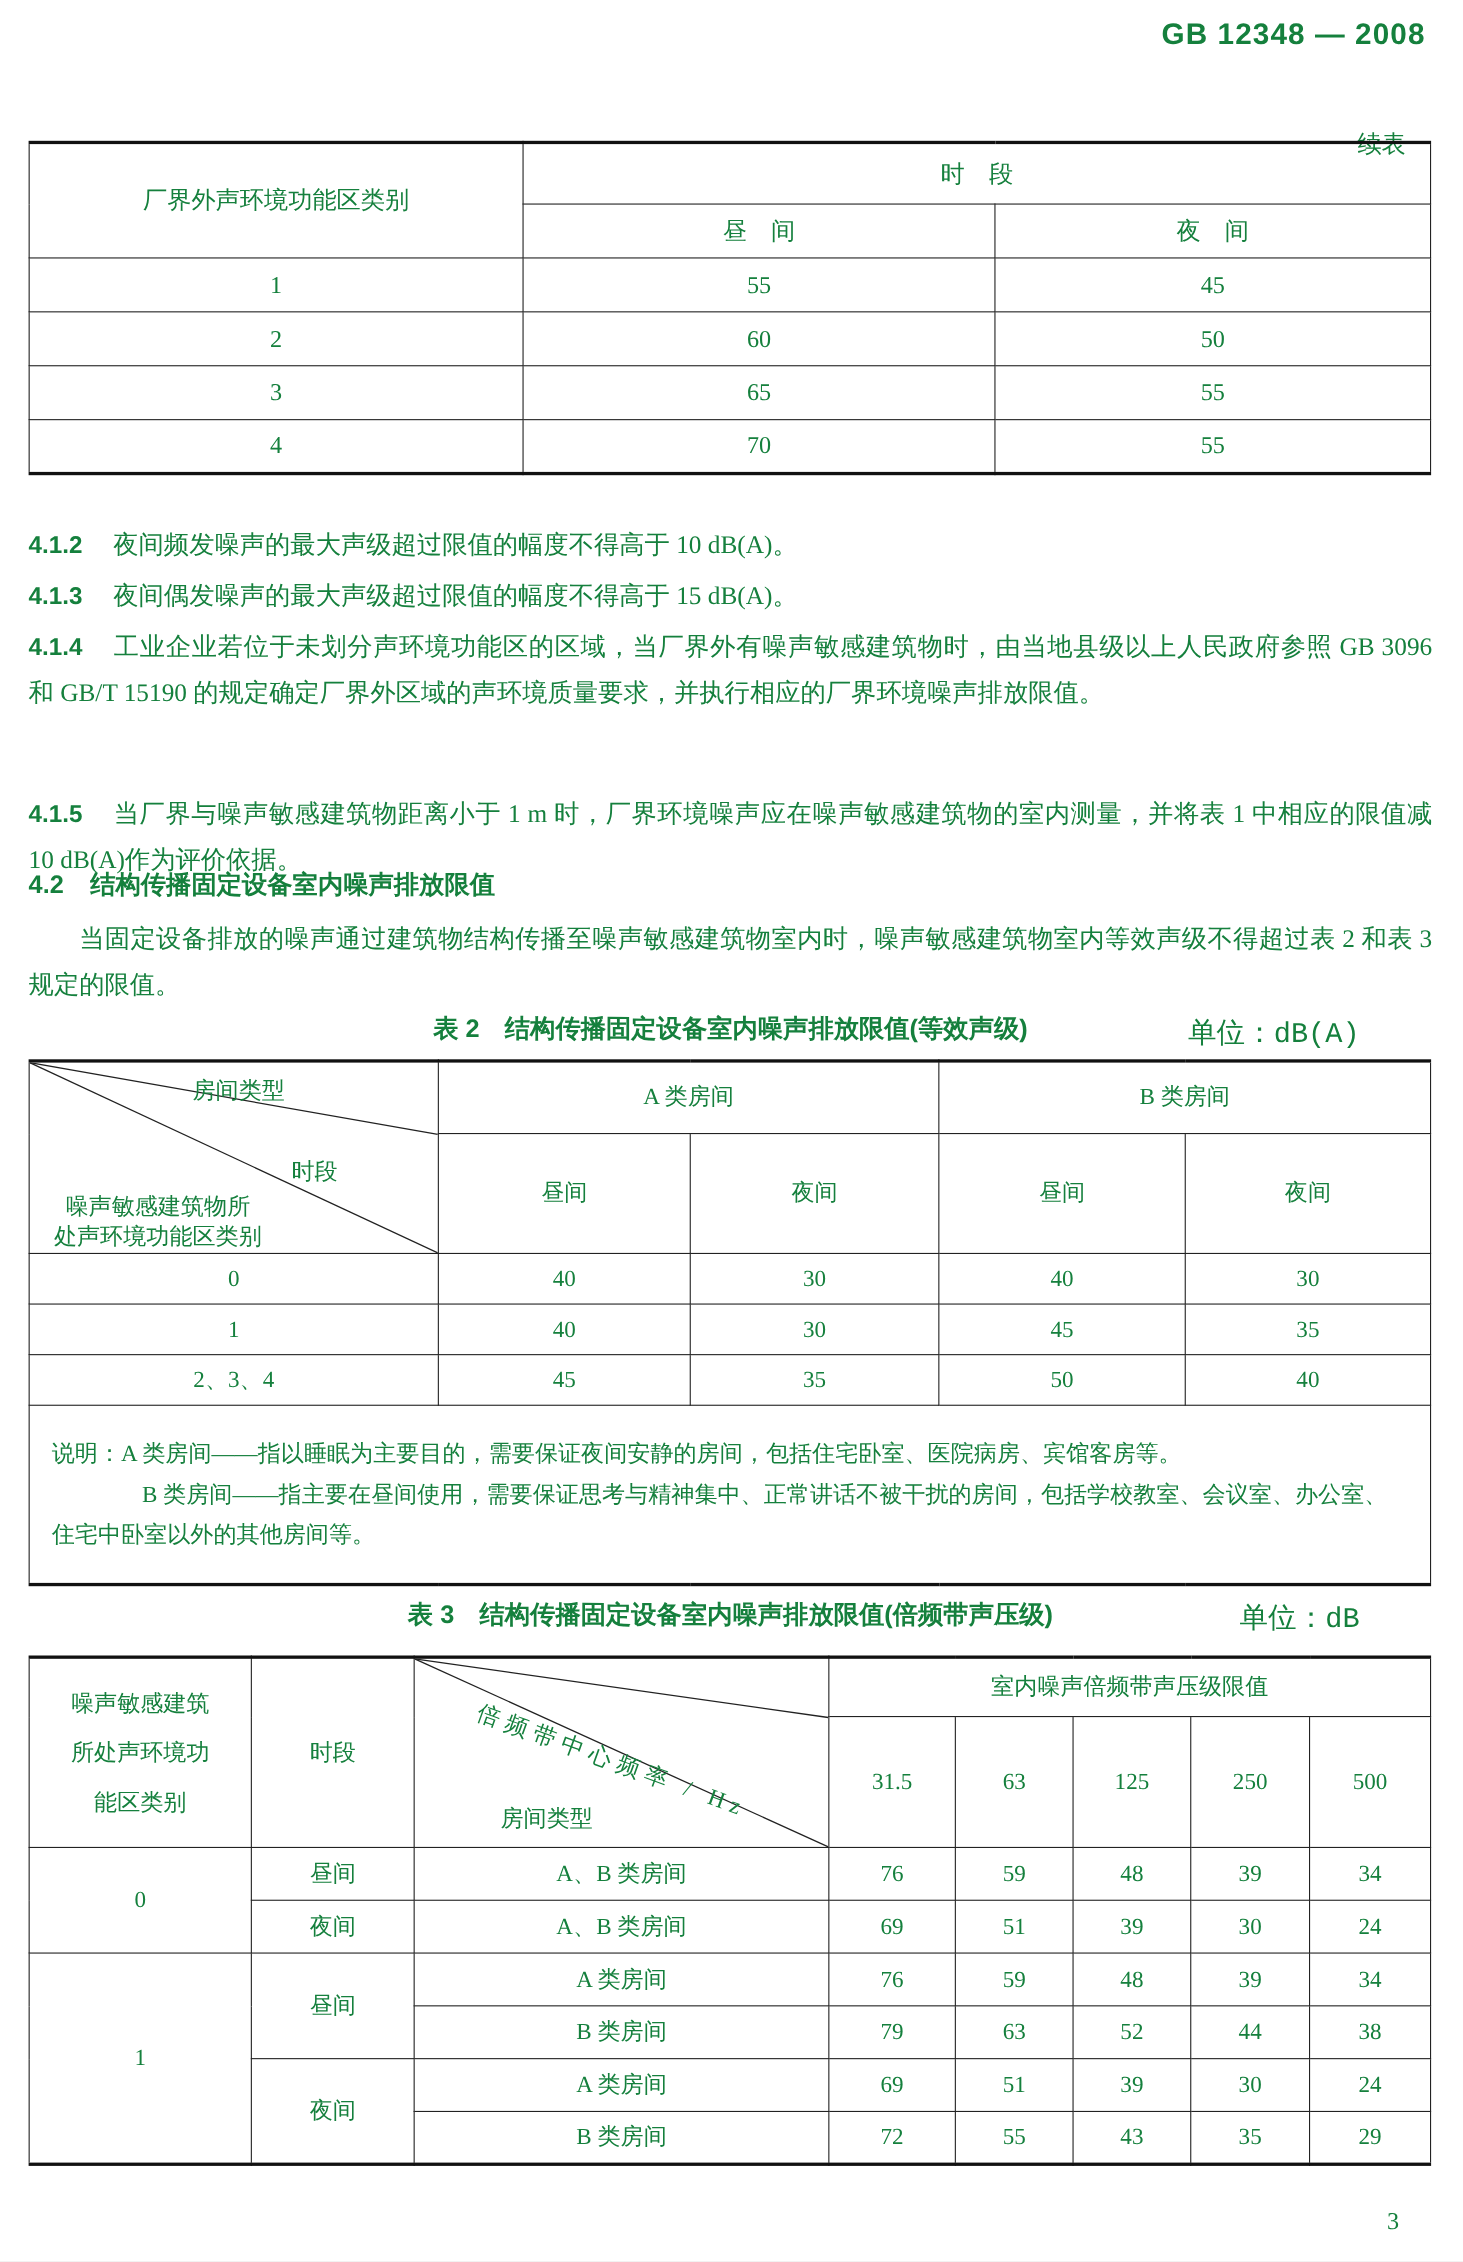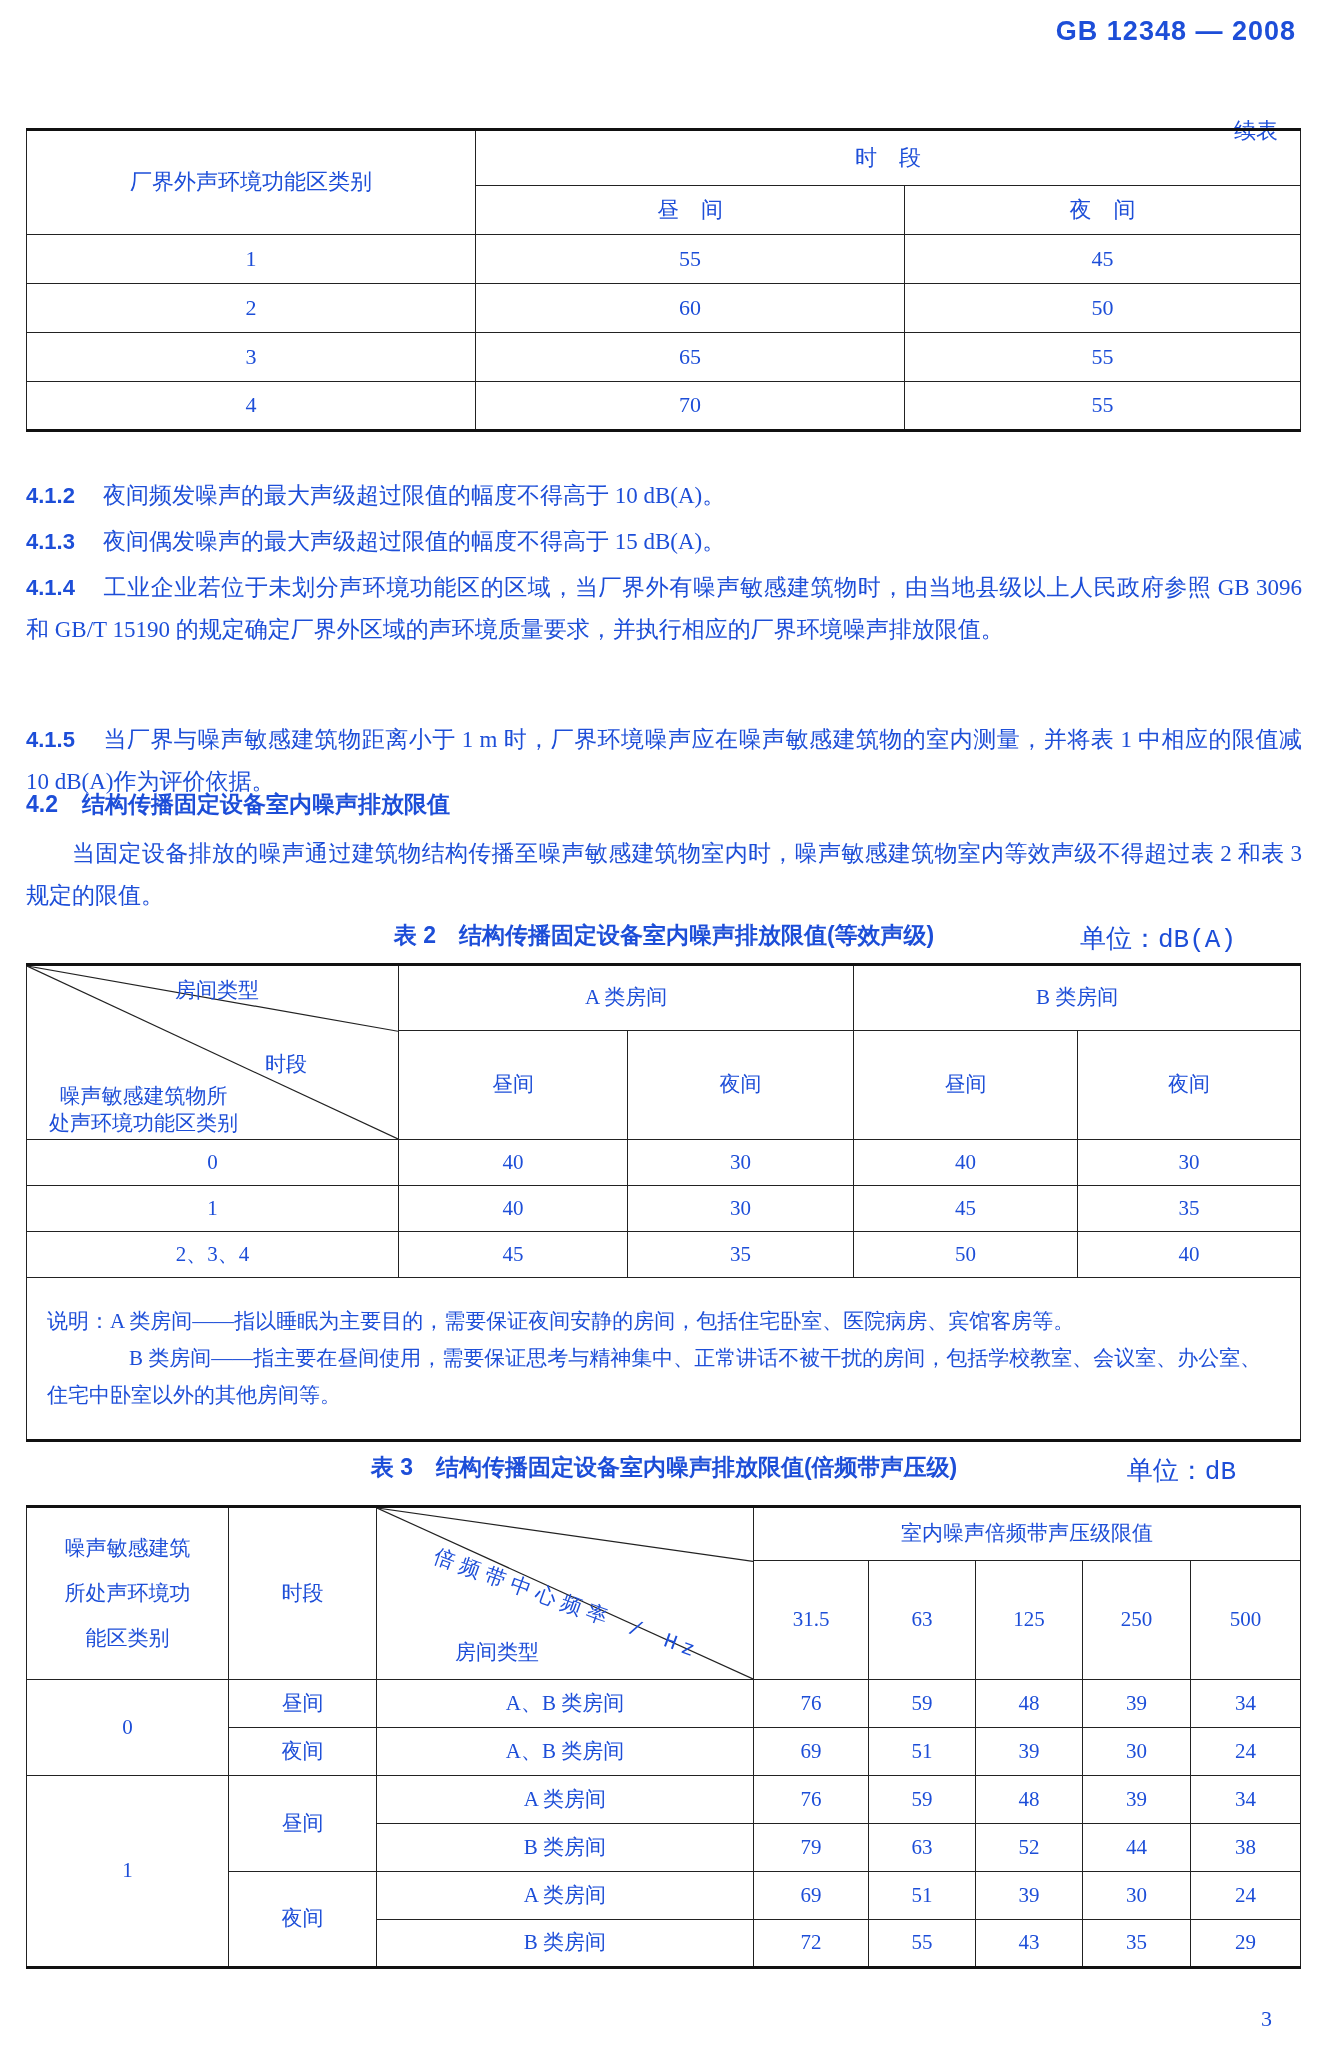--- a/index.html
+++ b/index.html
@@ -1,18 +1,18 @@
 <!DOCTYPE html>
 <html><head>
 <meta charset="utf-8">
 <style>
   html,body{margin:0;padding:0;background:#e8e8e8;}
   .page{
     width:1330px;height:2056px;background:#ffffff;position:relative;
-    font-family:"Liberation Serif","DejaVu Serif",serif;color:#1d4ed8;
+    font-family:"Liberation Serif","DejaVu Serif",serif;color:#15803d;
     margin:0 auto;overflow:hidden;
   }
   
   .doc-number{position:absolute;top:16px;right:34px;font-size:27px;font-weight:bold;
     font-family:"Liberation Sans","DejaVu Sans",sans-serif;letter-spacing:1px;}
   .continued{position:absolute;top:98px;right:52px;font-size:22px;margin-top:18px;}
   
   table{border-collapse:collapse;table-layout:fixed;position:absolute;left:26px;
     border-top:3px solid #111;border-bottom:3px solid #111;}
   td{border:1px solid #222;text-align:center;vertical-align:middle;
@@ -40,21 +40,21 @@
     font-family:Liberation Mono, monospace;}
   
   .table2{top:963px;width:1274px;}
   .t2-h1{height:66px;}
   .t2-h2{height:109px;}
   .t2-r{height:46px;}
   .t2-note{height:141px;text-align:left;vertical-align:middle;padding:10px 20px;
     font-size:21px;line-height:37px;}
   .t2-note p{margin:0;}
   .note-b{text-indent:82px;}
-  .diag-cell{position:relative;padding:0;font-family:Liberation Mono, monospace;}
+  .diag-cell{position:relative;padding:0;}
   .diag-cell svg{position:absolute;left:0;top:0;width:100%;height:100%;}
   .diag-cell .lbl{position:absolute;font-size:21px;line-height:27px;white-space:nowrap;}
   .d2-room{left:148px;top:12px;}
   .d2-period{left:238px;top:86px;}
   .d2-zone{left:22px;top:118px;text-align:center;line-height:29px;white-space:nowrap;}
   
   .table3{top:1505px;width:1274px;}
   .t3-h1{height:54px;}
   .t3-h2{height:119px;}
   .t3-r{height:48px;}

